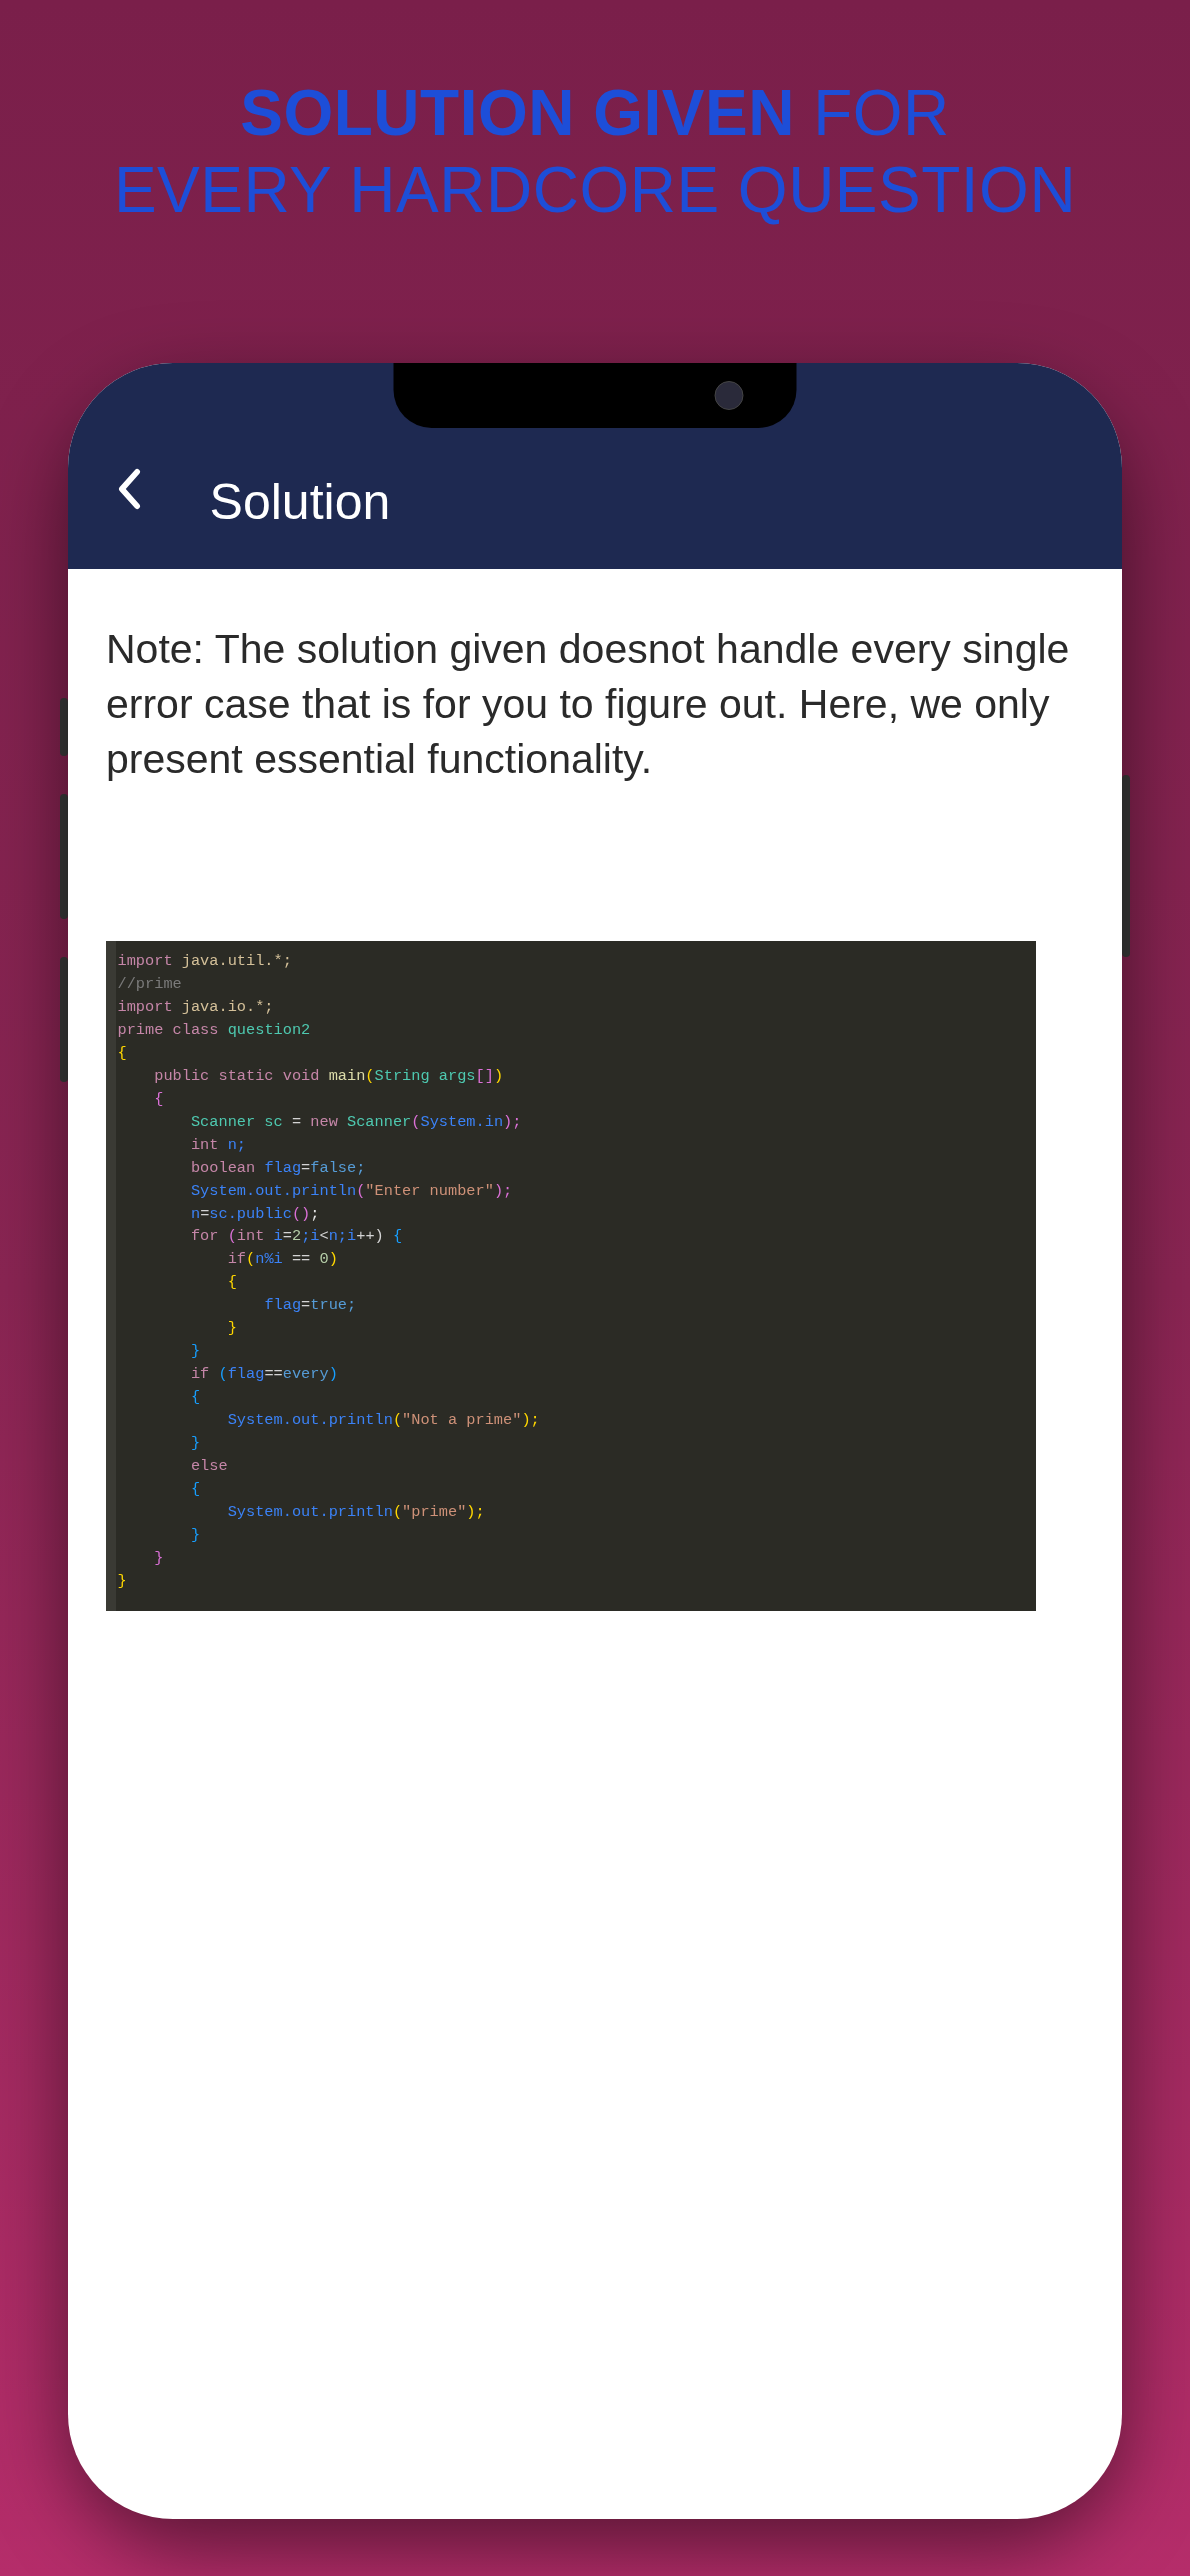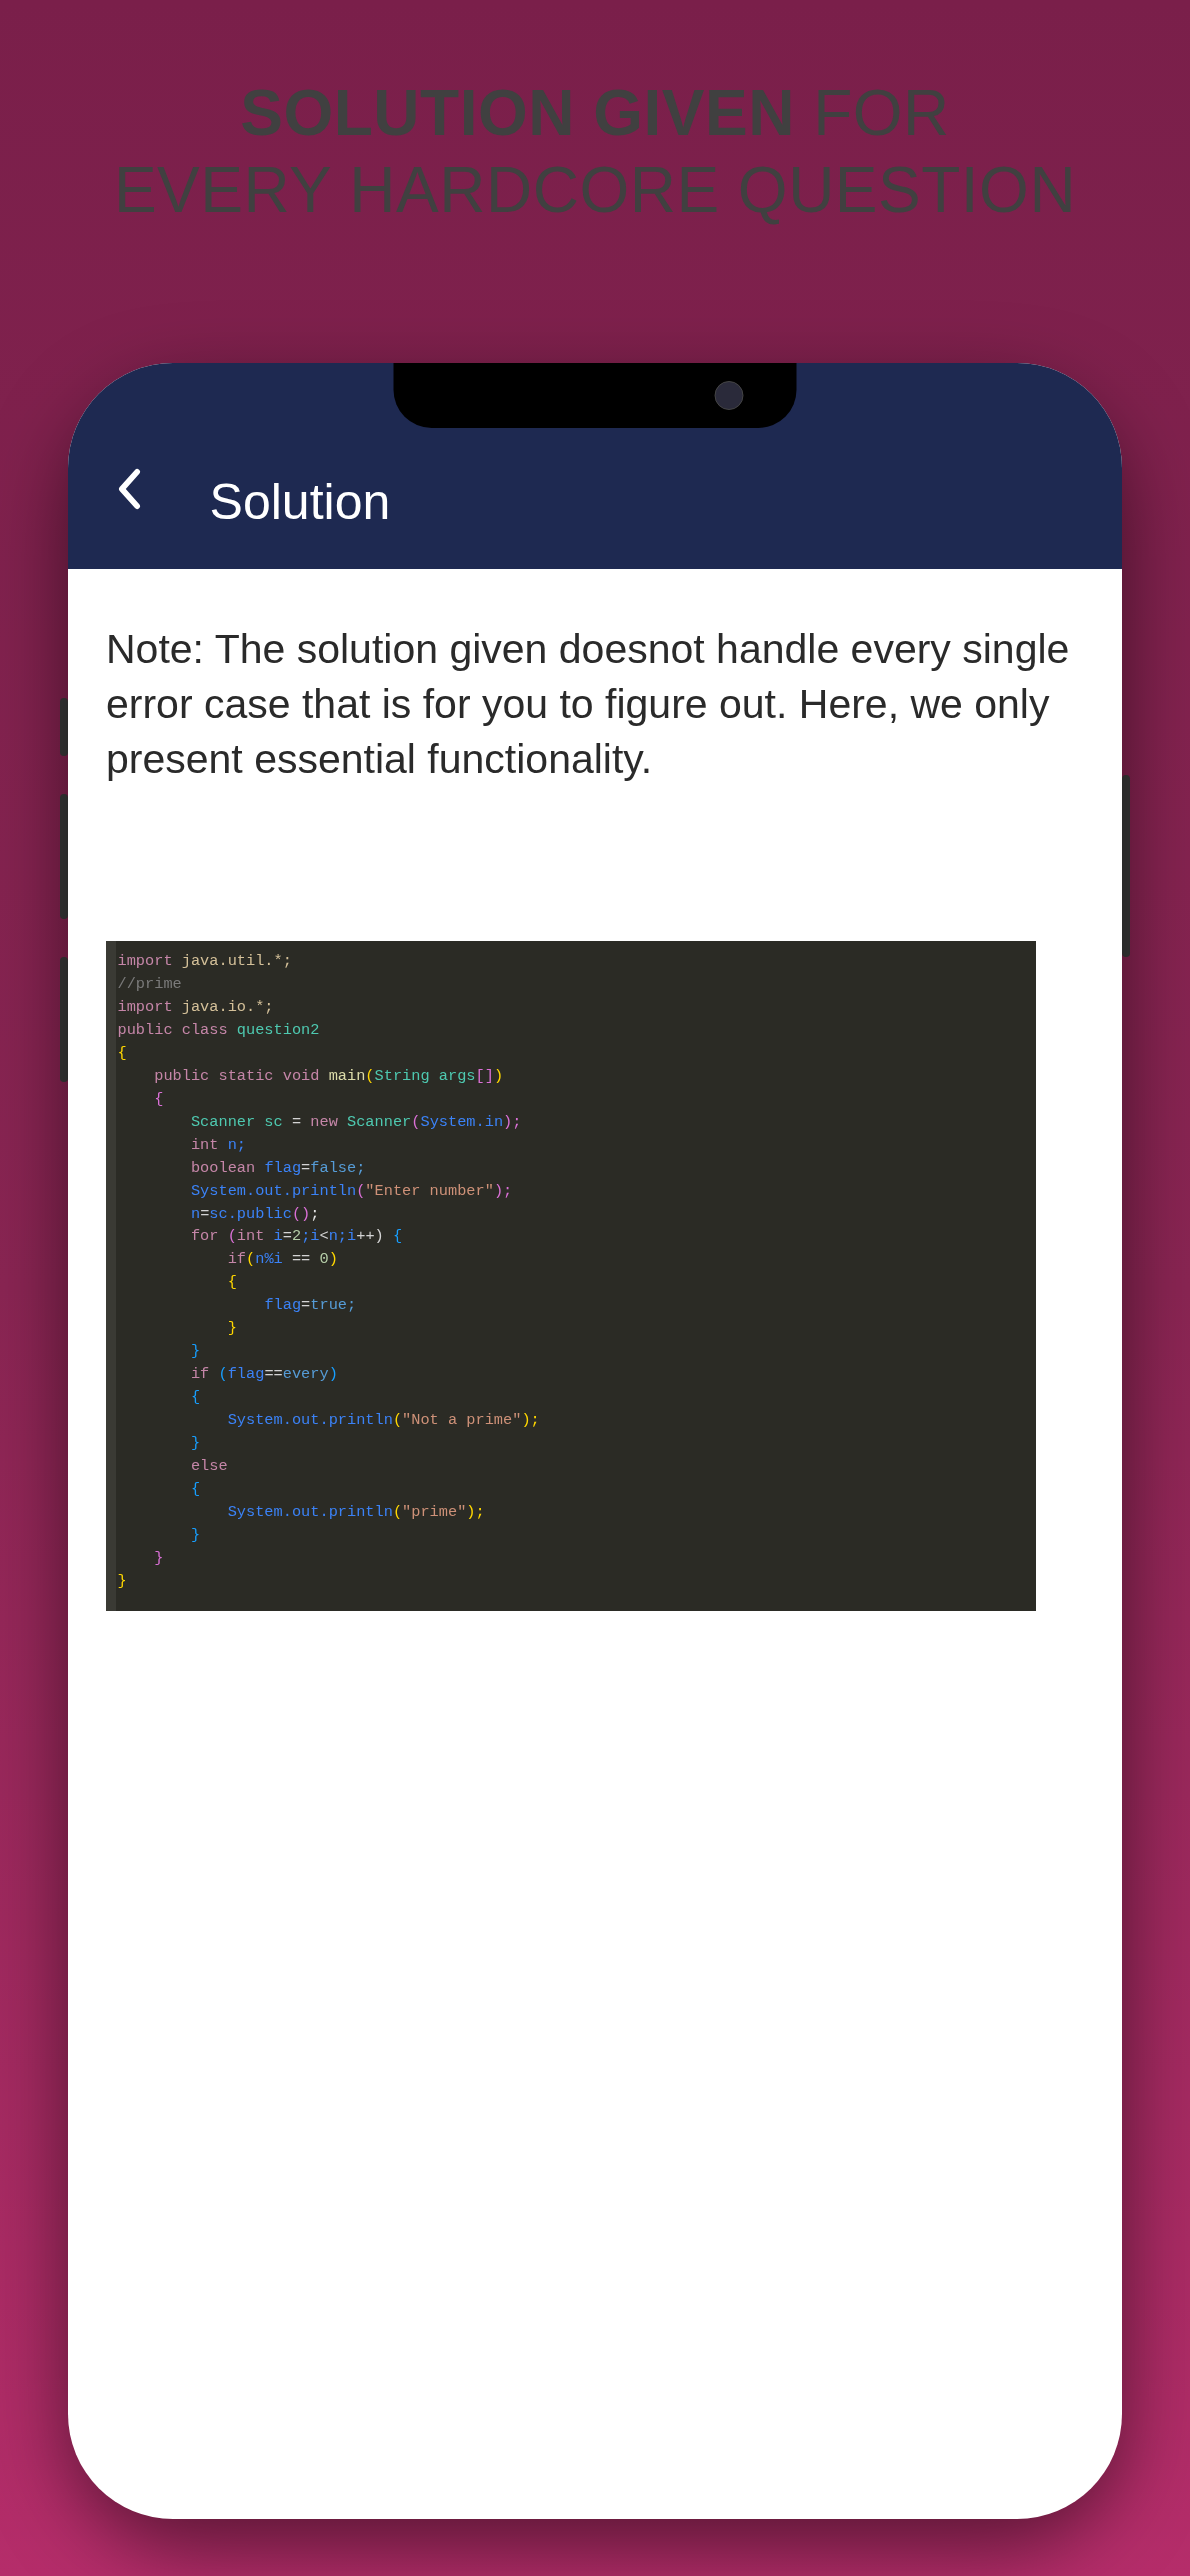--- a/index.html
+++ b/index.html
@@ -7,21 +7,21 @@
       width: 1190px;
       height: 2576px;
       background: linear-gradient(180deg, #7a1f4a 0%, #8a2553 50%, #b52d6a 100%);
       font-family: -apple-system, BlinkMacSystemFont, 'Segoe UI', Arial, sans-serif;
       display: flex;
       flex-direction: column;
       align-items: center;
       overflow: hidden;
     }
     .headline {
-      color: #404040;
+      color: #1d4ed8;
       text-align: center;
       font-size: 64px;
       line-height: 1.2;
       margin-top: 75px;
       letter-spacing: 0.5px;
     }
     .headline .bold { font-weight: 800; }
     .headline .regular { font-weight: 400; }
     .phone-wrap {
       margin-top: 134px;
@@ -178,21 +178,21 @@
       </div>
 
       <div class="content-area">
         <p class="note-text">Note: The solution given doesnot handle every single error case that is for you to figure out. Here, we only present essential functionality.</p>
 
         <div class="code-block">
           <div class="gutter"></div>
           <div class="code-line"><span class="c-keyword">import</span><span class="c-pkg"> java.util.*;</span></div>
           <div class="code-line"><span class="c-comment">//prime</span></div>
           <div class="code-line"><span class="c-keyword">import</span><span class="c-pkg"> java.io.*;</span></div>
-          <div class="code-line"><span class="c-keyword">public class</span><span class="c-class"> question2</span></div>
+          <div class="code-line"><span class="c-keyword">prime class</span><span class="c-class"> question2</span></div>
           <div class="code-line"><span class="c-paren">{</span></div>
           <div class="code-line"><span>    </span><span class="c-keyword">public static void</span><span class="c-method"> main</span><span class="c-paren">(</span><span class="c-class">String args</span><span class="c-brace">[]</span><span class="c-paren">)</span></div>
           <div class="code-line"><span>    </span><span class="c-brace">{</span></div>
           <div class="code-line"><span>        </span><span class="c-class">Scanner sc </span><span class="c-op">= </span><span class="c-keyword">new</span><span class="c-class"> Scanner</span><span class="c-brace">(</span><span class="c-var">System.in</span><span class="c-brace">);</span></div>
           <div class="code-line"><span>        </span><span class="c-keyword">int</span><span class="c-var"> n;</span></div>
           <div class="code-line"><span>        </span><span class="c-keyword">boolean</span><span class="c-var"> flag</span><span class="c-op">=</span><span class="c-type">false;</span></div>
           <div class="code-line"><span>        </span><span class="c-var">System.out.println</span><span class="c-brace">(</span><span class="c-string">"Enter number"</span><span class="c-brace">);</span></div>
           <div class="code-line"><span>        </span><span class="c-var">n</span><span class="c-op">=</span><span class="c-var">sc.public</span><span class="c-brace">()</span><span class="c-white">;</span></div>
           <div class="code-line"><span>        </span><span class="c-keyword">for </span><span class="c-brace">(</span><span class="c-keyword">int</span><span class="c-var"> i</span><span class="c-op">=</span><span class="c-num">2</span><span class="c-var">;i</span><span class="c-op">&lt;</span><span class="c-var">n;i</span><span class="c-op">++) </span><span class="c-brace2">{</span></div>
           <div class="code-line"><span>            </span><span class="c-keyword">if</span><span class="c-paren">(</span><span class="c-var">n%i </span><span class="c-op">== </span><span class="c-num">0</span><span class="c-paren">)</span></div>

